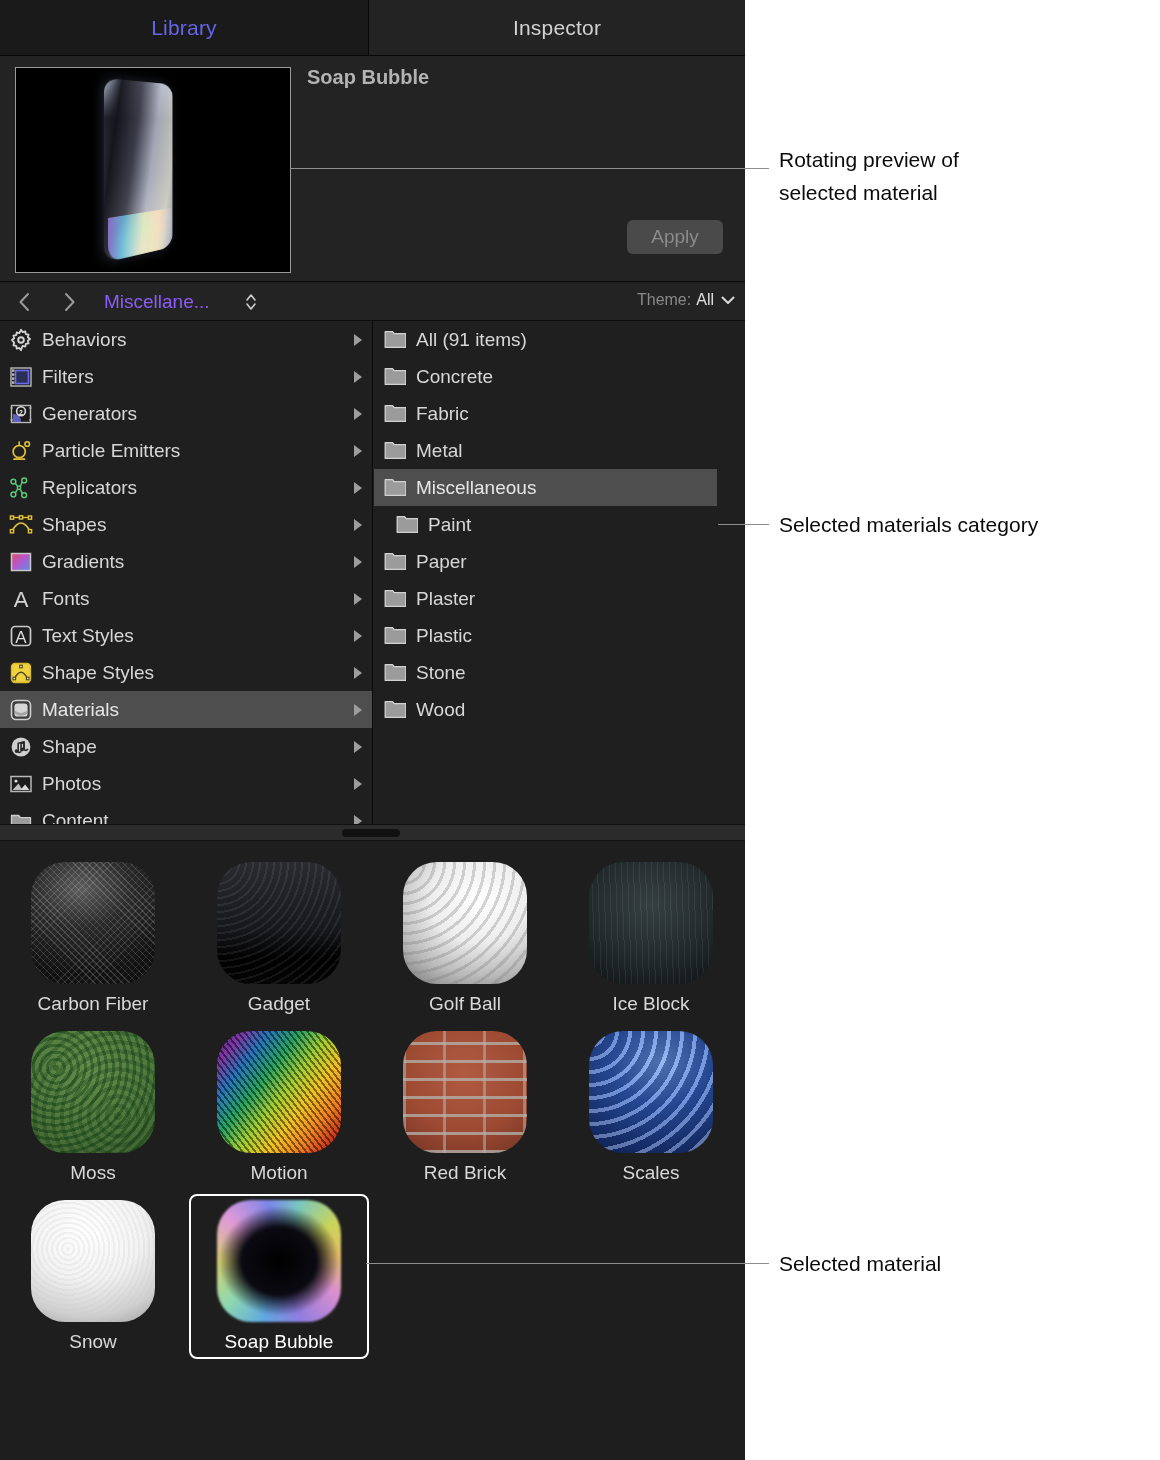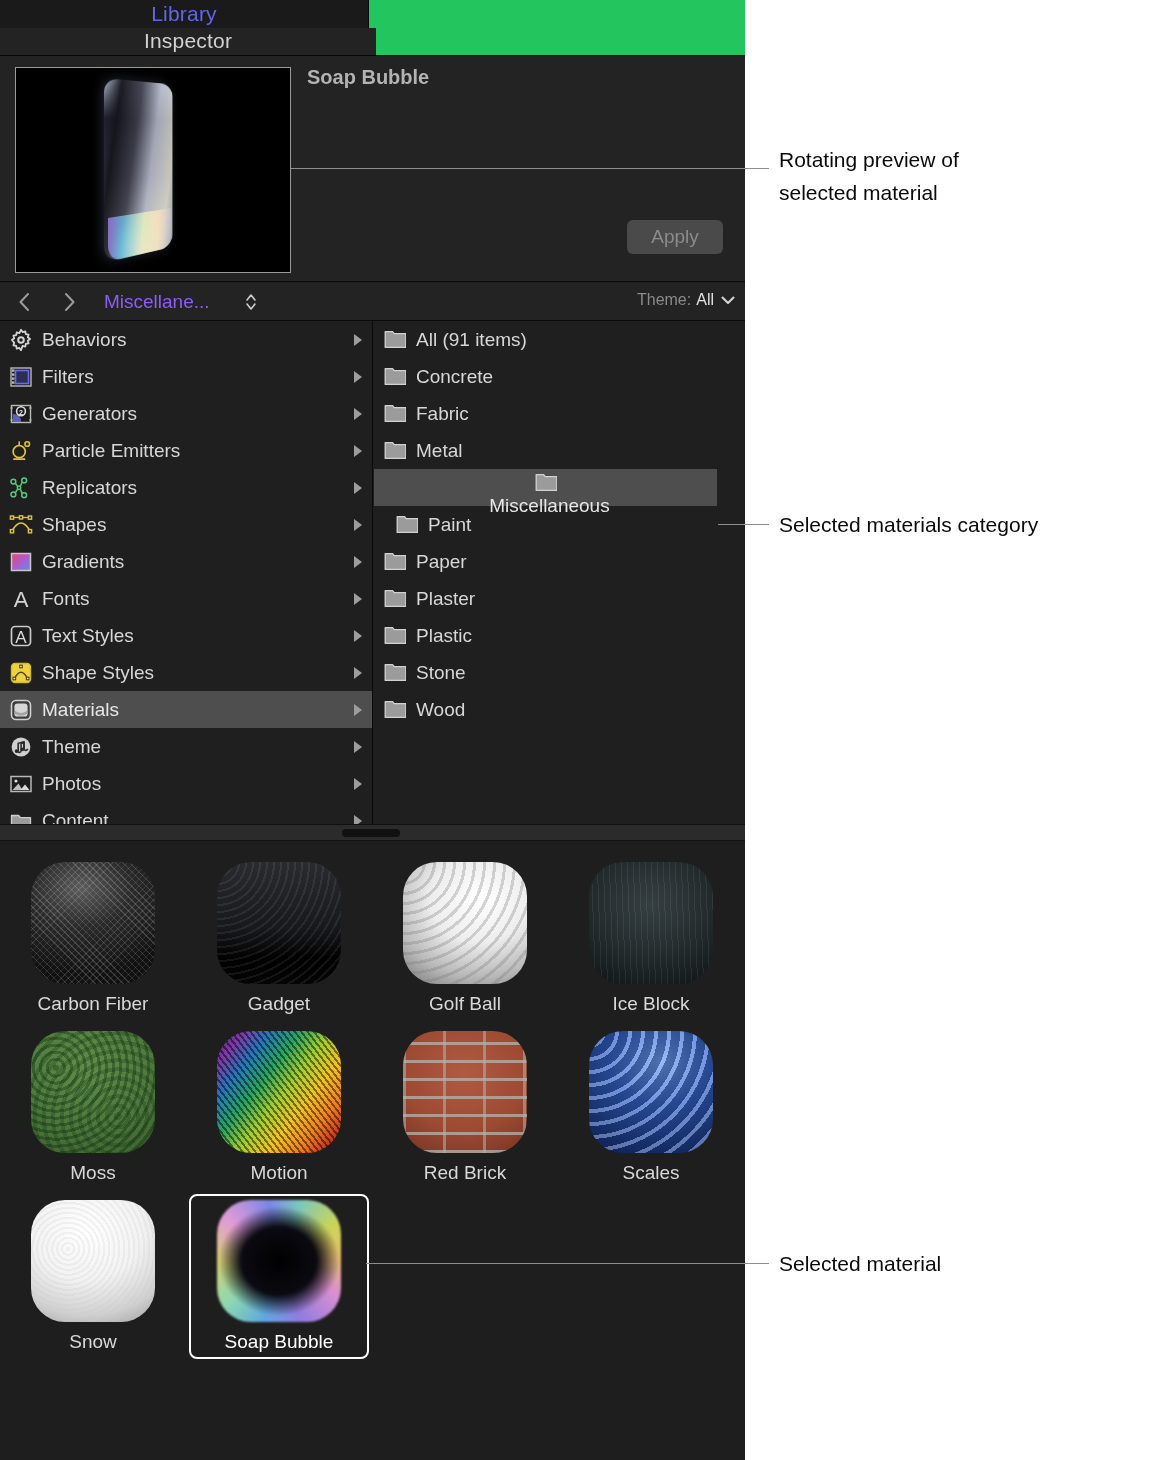--- a/index.html
+++ b/index.html
@@ -24,24 +24,23 @@
     background: #1e1e1e;
     overflow: hidden;
   }
 
   
   #tab-bar {
     position: absolute;
     left: 0; top: 0;
     width: 745px; height: 56px;
     display: flex;
-    background: #22c55e;
+    background: #fdba74;
     border-bottom: 1px solid #070707;
     box-sizing: border-box;
-    flex-direction: column;
   }
   .tab {
     height: 55px;
     display: flex;
     align-items: center;
     justify-content: center;
     font-size: 21px;
     letter-spacing: 0.2px;
     cursor: default;
     box-sizing: border-box;
@@ -575,21 +574,21 @@
         <div class="row">
           <span class="icon-box">
             <svg width="24" height="24" viewBox="0 0 24 24">
               <circle cx="12" cy="12" r="9.4" fill="#cfcfcf"></circle>
         <path d="M10 16.4a1.9 1.9 0 103.8 0V8.6l3.4-1v6.6a1.9 1.9 0 103.8 0" fill="none" stroke="#2a2a2a" stroke-width="1.7" transform="translate(-1.6,0) scale(0.9) translate(1.4,1)"></path>
         <path d="M9.2 15.9V8.3l5.7-1.6v7.5" fill="none" stroke="#2a2a2a" stroke-width="1.6"></path>
         <circle cx="7.6" cy="16.1" r="1.9" fill="#2a2a2a"></circle>
               <circle cx="13.3" cy="14.3" r="1.9" fill="#2a2a2a"></circle>
             </svg>
           </span>
-          <span class="row-label">Theme</span>
+          <span class="row-label">Shape</span>
           <span class="disclosure"></span>
         </div>
         <div class="row">
           <span class="icon-box">
             <svg width="24" height="24" viewBox="0 0 24 24">
               <rect x="2" y="4.5" width="20" height="15" fill="#1c1c1c" stroke="#b9b9b9" stroke-width="1.5"></rect>
         <circle cx="7" cy="9" r="1.6" fill="#dcdcdc"></circle>
         <path d="M3.5 18 L9.5 11.6 L13.5 18 Z" fill="#bfbfbf"></path>
         <path d="M11.5 18 L16 12.4 L20.5 18 Z" fill="#d8d8d8"></path>
             </svg>
@@ -633,21 +632,21 @@
           <span class="row-label">Fabric</span>
         </div>
         <div class="row" style="padding-left: 8px;">
           <span class="icon-box">
             <svg width="22" height="19" viewBox="0 0 22 19">
     <path d="M1.2 1.6h7.4l1.6 2h11.6v13.8H1.2z" fill="#9b9b9b" stroke="#d2d2d2" stroke-width="1.3" stroke-linejoin="round"></path>
   </svg>
           </span>
           <span class="row-label">Metal</span>
         </div>
-        <div class="row selected" style="padding-left: 8px; width: 343px; flex-direction: column;">
+        <div class="row selected" style="padding-left: 8px; width: 343px;">
           <span class="icon-box">
             <svg width="22" height="19" viewBox="0 0 22 19">
     <path d="M1.2 1.6h7.4l1.6 2h11.6v13.8H1.2z" fill="#9b9b9b" stroke="#d2d2d2" stroke-width="1.3" stroke-linejoin="round"></path>
   </svg>
           </span>
           <span class="row-label">Miscellaneous</span>
         </div>
         <div class="row" style="padding-left: 20px;">
           <span class="icon-box">
             <svg width="22" height="19" viewBox="0 0 22 19">

